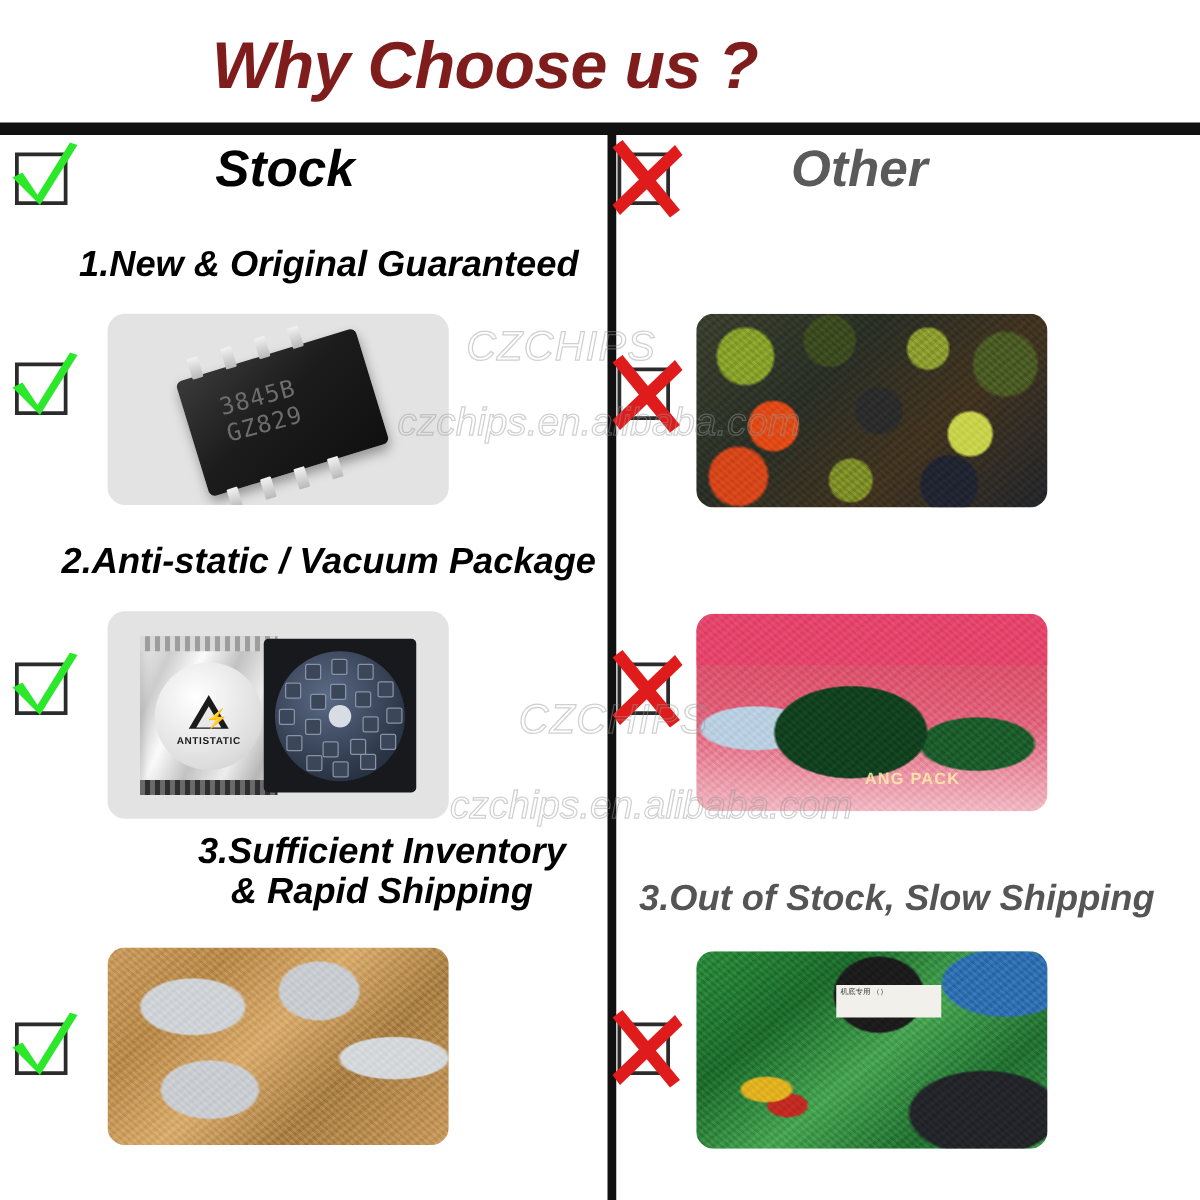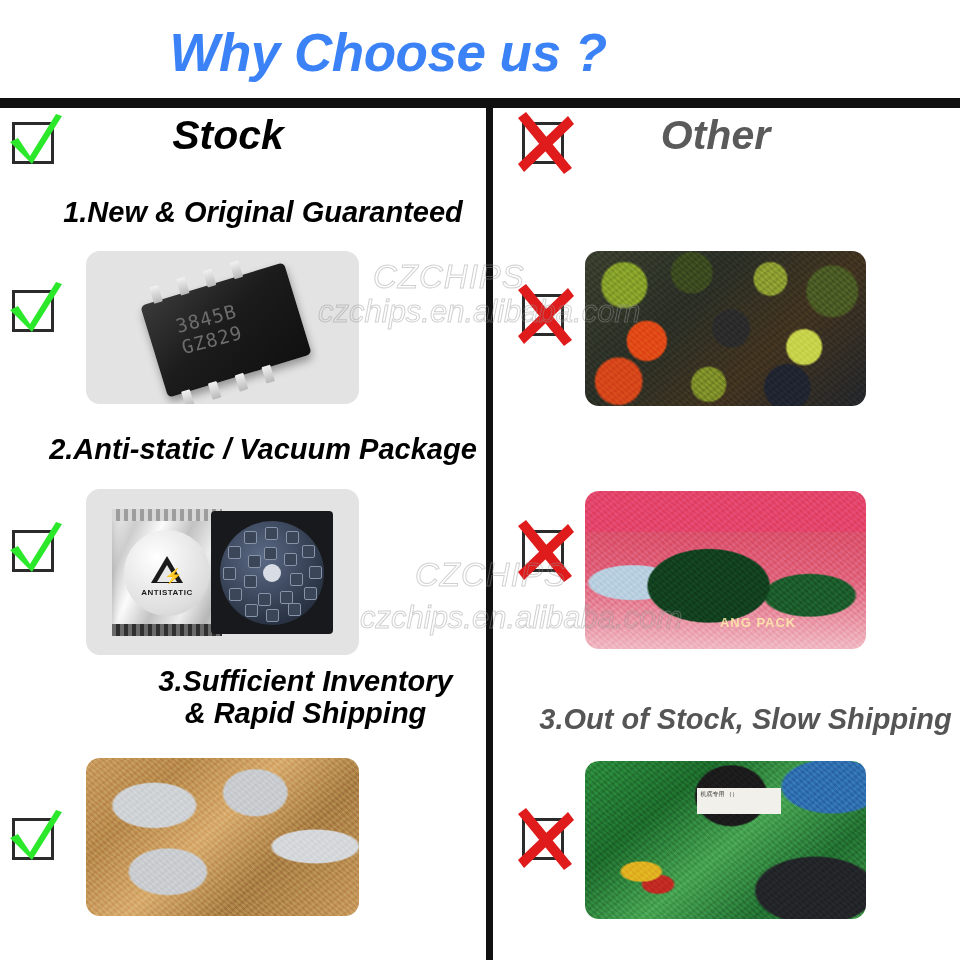--- a/index.html
+++ b/index.html
@@ -22,21 +22,21 @@
   #title {
     position: absolute;
     left: 0;
     top: 22px;
     width: 776px;
     text-align: center;
     font-size: 53px;
     font-weight: bold;
     font-style: italic;
     letter-spacing: -0.5px;
-    color: #3b82f6;
+    color: #7f1d1d;
     white-space: nowrap;
   }
 
   
   #hrule {
     position: absolute;
     left: 0;
     top: 98px;
     width: 960px;
     height: 10px;
@@ -52,21 +52,21 @@
   }
 
   
   .col {
     position: absolute;
     top: 108px;
     width: 486px;
     height: 852px;
   }
   #col-ours  { left: 0px; }
-  #col-other { left: 492px; width: 453px; }
+  #col-other { left: 464px; width: 453px; }
 
   .col-head {
     position: absolute;
     top: 4px;
     width: 100%;
     text-align: center;
     font-size: 41px;
     font-weight: bold;
     font-style: italic;
     white-space: nowrap;
@@ -326,21 +326,21 @@
   
   .wm {
     position: absolute;
     color: transparent;
     -webkit-text-stroke: 1px rgba(150,150,150,.45);
     font-style: italic;
     white-space: nowrap;
     pointer-events: none;
   }
   .wm-big   { font-size: 33px; letter-spacing: 1px; }
-  .wm-small { font-size: 31px; letter-spacing: 0px; }
+  .wm-small { font-size: 31px; letter-spacing: 0px; margin-top: 26px; }
 </style>
 </head>
 <body>
 
 <div id="page">
 
   <div id="title">Why Choose us ?</div>
 
   <div id="hrule"></div>
   <div id="vrule"></div>

